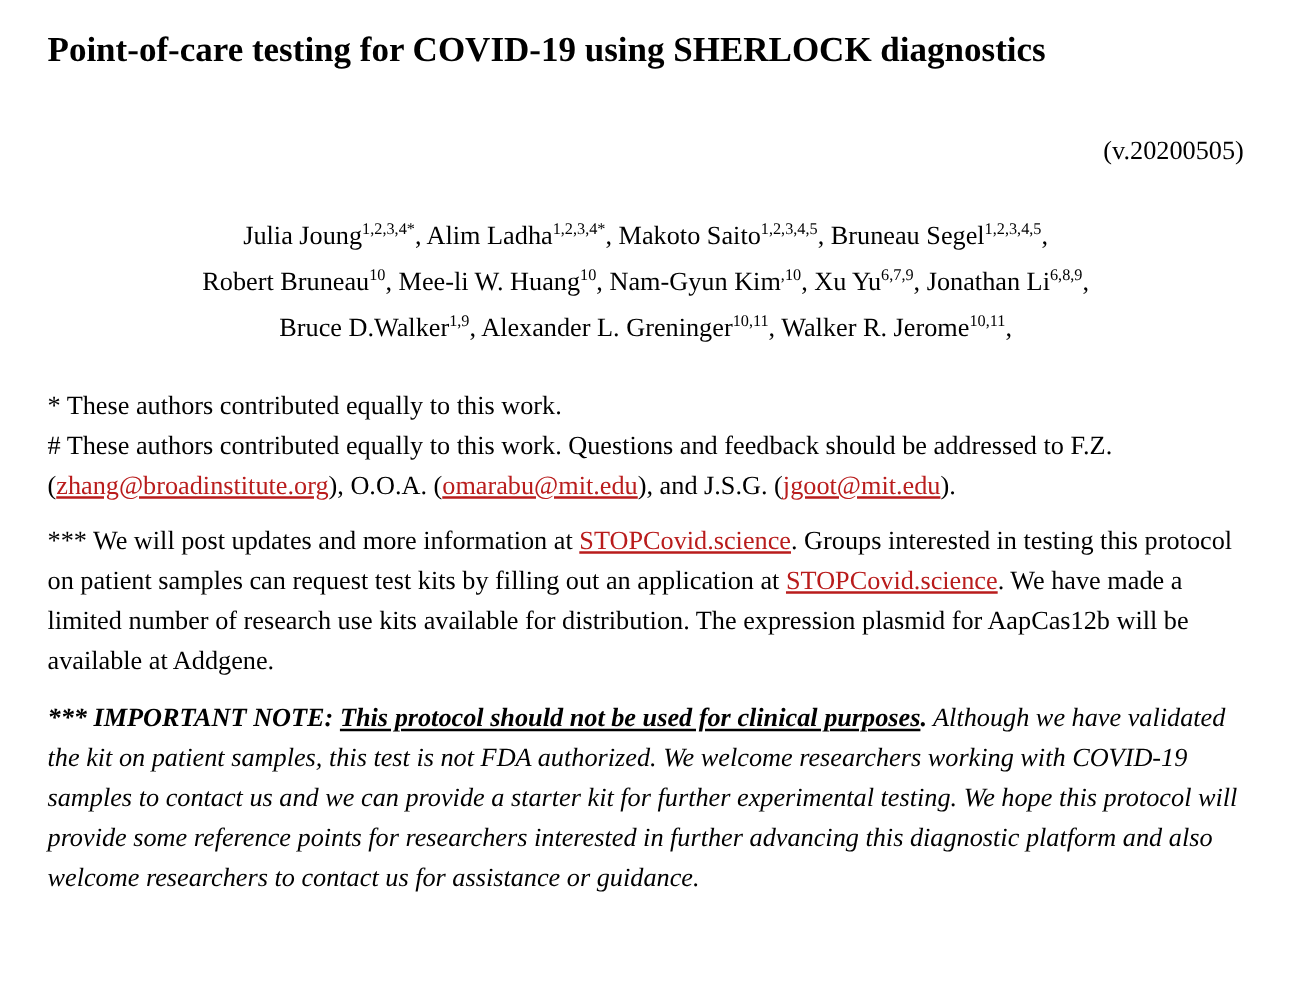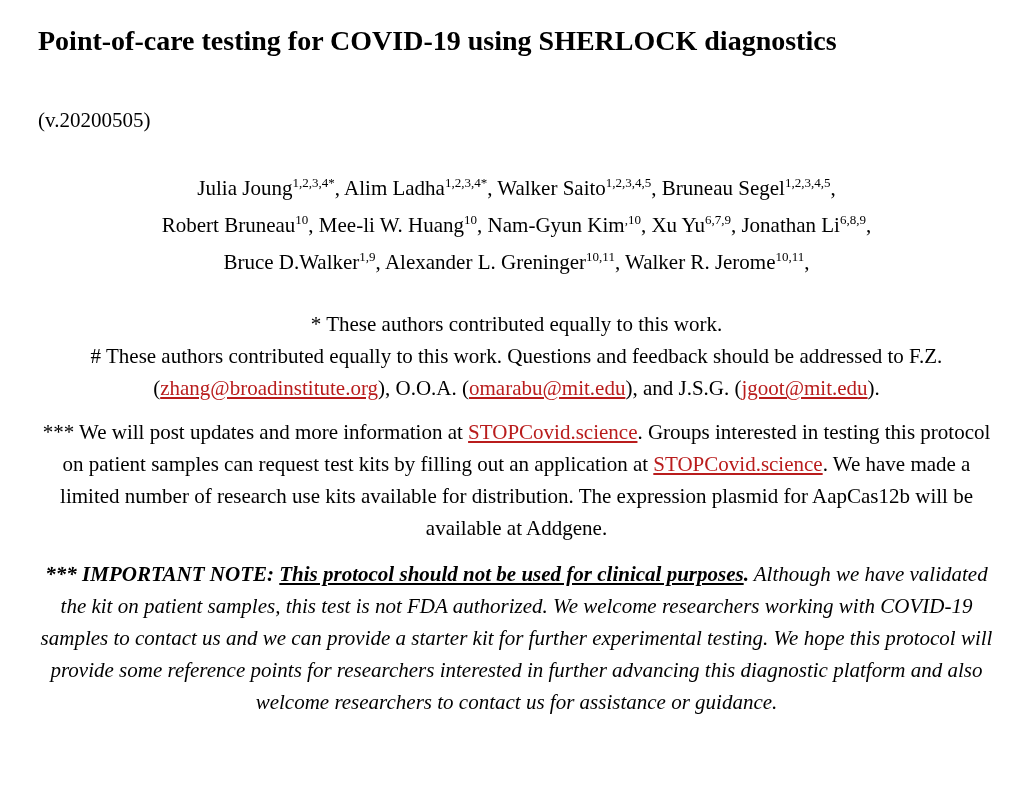--- a/index.html
+++ b/index.html
@@ -20,40 +20,40 @@
   }
   h1.doc-title {
     font-size: 28px;
     font-weight: bold;
     text-align: left;
     margin: 24px 0 0 0;
     line-height: 34px;
   }
   .version {
     font-size: 21px;
-    text-align: left;
+    text-align: right;
     margin-top: 50px;
     line-height: 24px;
   }
   .authors {
     font-size: 21px;
     text-align: center;
     margin-top: 38px;
     line-height: 37px;
   }
   sup {
     font-size: 13px;
     line-height: 0;
     vertical-align: super;
   }
   .paras {
     margin-top: 27px;
     font-size: 21px;
     line-height: 32px;
-    text-align: center;
+    text-align: left;
   }
   .paras p { margin: 0; }
   
   .paras p:nth-child(3) { margin-top: 12px; }
   .paras p:nth-child(4) { margin-top: 14px; font-style: italic; }
   a.doc-link {
     color: #b91c1c;
     text-decoration: underline;
     cursor: pointer;
   }
@@ -62,21 +62,21 @@
 </style>
 </head>
 <body>
 
 <div class="page">
   <h1 class="doc-title">Point-of-care testing for COVID-19 using SHERLOCK diagnostics</h1>
 
   <div class="version">(v.20200505)</div>
 
   <div class="authors">
-      <div><span>Julia Joung</span><sup>1,2,3,4*</sup>, <span>Alim Ladha</span><sup>1,2,3,4*</sup>, <span>Walker Saito</span><sup>1,2,3,4,5</sup>, <span>Bruneau Segel</span><sup>1,2,3,4,5</sup>,</div>
+      <div><span>Julia Joung</span><sup>1,2,3,4*</sup>, <span>Alim Ladha</span><sup>1,2,3,4*</sup>, <span>Makoto Saito</span><sup>1,2,3,4,5</sup>, <span>Bruneau Segel</span><sup>1,2,3,4,5</sup>,</div>
       <div><span>Robert Bruneau</span><sup>10</sup>, <span>Mee-li W. Huang</span><sup>10</sup>, <span>Nam-Gyun Kim</span><sup>,10</sup>, <span>Xu Yu</span><sup>6,7,9</sup>, <span>Jonathan Li</span><sup>6,8,9</sup>,</div>
       <div><span>Bruce D.Walker</span><sup>1,9</sup>, <span>Alexander L. Greninger</span><sup>10,11</sup>, <span>Walker R. Jerome</span><sup>10,11</sup>,</div>
     </div>
 
   <div class="paras">
       <p><span>* These authors contributed equally to this work.</span></p>
       <p><span># These authors contributed equally to this work. Questions and feedback should be addressed to F.Z. (</span><a class="doc-link" href="#">zhang@broadinstitute.org</a><span>), O.O.A. (</span><a class="doc-link" href="#">omarabu@mit.edu</a><span>), and J.S.G. (</span><a class="doc-link" href="#">jgoot@mit.edu</a><span>).</span></p>
       <p><span>*** We will post updates and more information at </span><a class="doc-link" href="#">STOPCovid.science</a><span>. Groups interested in testing this protocol on patient samples can request test kits by filling out an application at </span><a class="doc-link" href="#">STOPCovid.science</a><span>. We have made a limited number of research use kits available for distribution. The expression plasmid for AapCas12b will be available at Addgene.</span></p>
       <p><span class="bold">*** IMPORTANT NOTE: </span><span class="bold underline">This protocol should not be used for clinical purposes</span><span class="bold">.</span><span> Although we have validated the kit on patient samples, this test is not FDA authorized. We welcome researchers working with COVID-19 samples to contact us and we can provide a starter kit for further experimental testing. We hope this protocol will provide some reference points for researchers interested in further advancing this diagnostic platform and also welcome researchers to contact us for assistance or guidance.</span></p>
     </div>

